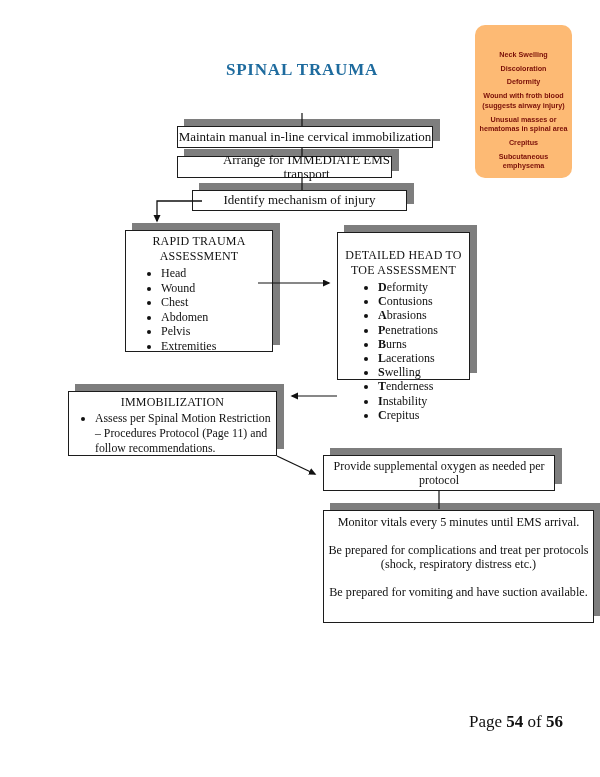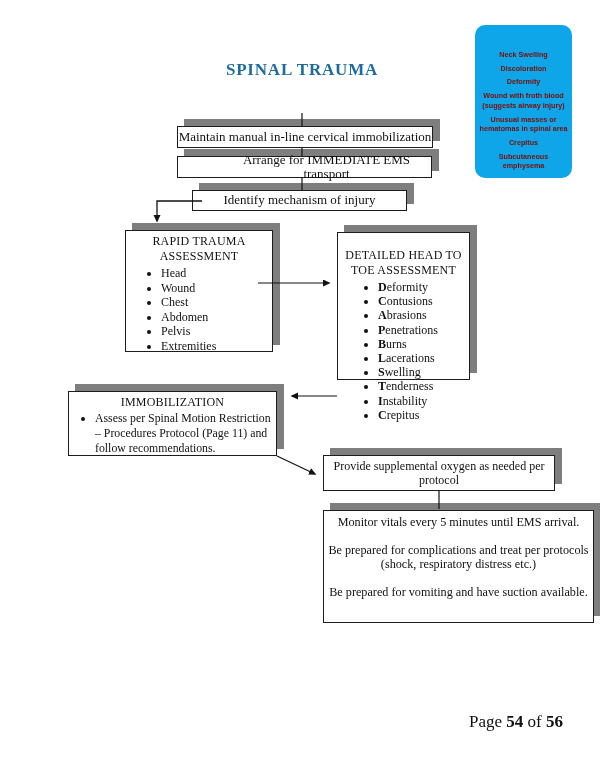--- a/index.html
+++ b/index.html
@@ -6,21 +6,21 @@
   .page{position:relative;width:600px;height:777px;background:#ffffff;overflow:hidden;
         font-family:"Liberation Serif", serif;color:#111;}
   .title{position:absolute;left:0;top:60px;width:604px;margin:0;text-align:center;
          font-size:17px;font-weight:bold;letter-spacing:.8px;font-family:"Liberation Serif",serif;}
   .box{position:absolute;background:#fff;border:1px solid #1c1c1c;
        box-shadow:7px -7px 0 #7e7e7e;box-sizing:border-box;z-index:2;}
   .flowstep{display:flex;align-items:center;justify-content:center;text-align:center;
             font-size:13px;line-height:1.1;}
   .flow1{left:212px;top:90px;width:181px;height:23px;}
   .flow2{left:177px;top:126px;width:256px;height:22px;}
-  .flow3{left:177px;top:156px;width:255px;height:22px;padding-left:44px;}
+  .flow3{left:177px;top:156px;width:215px;height:22px;padding-left:44px;}
   .flow4{left:192px;top:190px;width:215px;height:21px;}
   .rapid{left:125px;top:230px;width:148px;height:122px;padding-top:3px;}
   .detailed{left:337px;top:232px;width:133px;height:148px;padding-top:15px;}
   .boxhead{text-align:center;font-size:12px;line-height:15px;letter-spacing:.2px;}
   .rapid ul{margin:2px 0 0;padding-left:35px;font-size:12px;}
   .rapid li{line-height:14.5px;margin:0;}
   .detailed ul{margin:2px 0 0;padding-left:40px;font-size:12px;}
   .detailed li{line-height:14.2px;margin:0;}
   .immob{left:68px;top:391px;width:209px;height:65px;padding-top:3px;}
   .immob ul{margin:1px 0 0;padding-left:26px;padding-right:3px;font-size:11.8px;}
@@ -37,21 +37,21 @@
   .footer{position:absolute;left:469px;top:712px;font-size:17px;}
   .connectors{position:absolute;left:0;top:0;z-index:3;pointer-events:none;}
 </style>
 </head>
 <body>
 
 <div class="page">
 
   <h1 class="title" style="color: rgb(30, 107, 158);">SPINAL TRAUMA</h1>
 
-  <div class="warnbox" style="background: #0ea5e9; color: rgb(122, 15, 8);">
+  <div class="warnbox" style="background: #fdba74; color: rgb(122, 15, 8);">
       <div class="warnline">Neck Swelling</div>
       <div class="warnline">Discoloration</div>
       <div class="warnline">Deformity</div>
       <div class="warnline">Wound with froth blood (suggests airway injury)</div>
       <div class="warnline">Unusual masses or hematomas in spinal area</div>
       <div class="warnline">Crepitus</div>
       <div class="warnline">Subcutaneous emphysema</div>
     </div>
 
   <div class="box flowstep flow2">Maintain manual in-line cervical immobilization</div>

